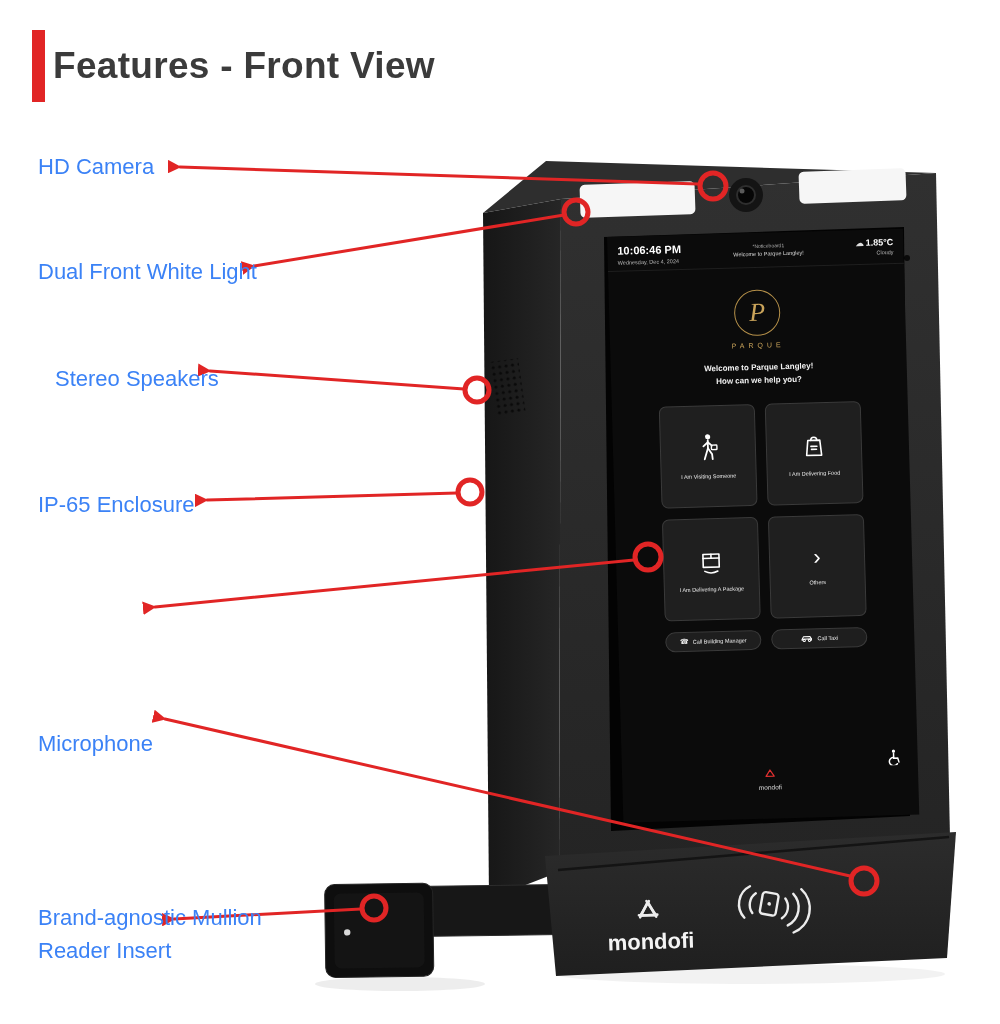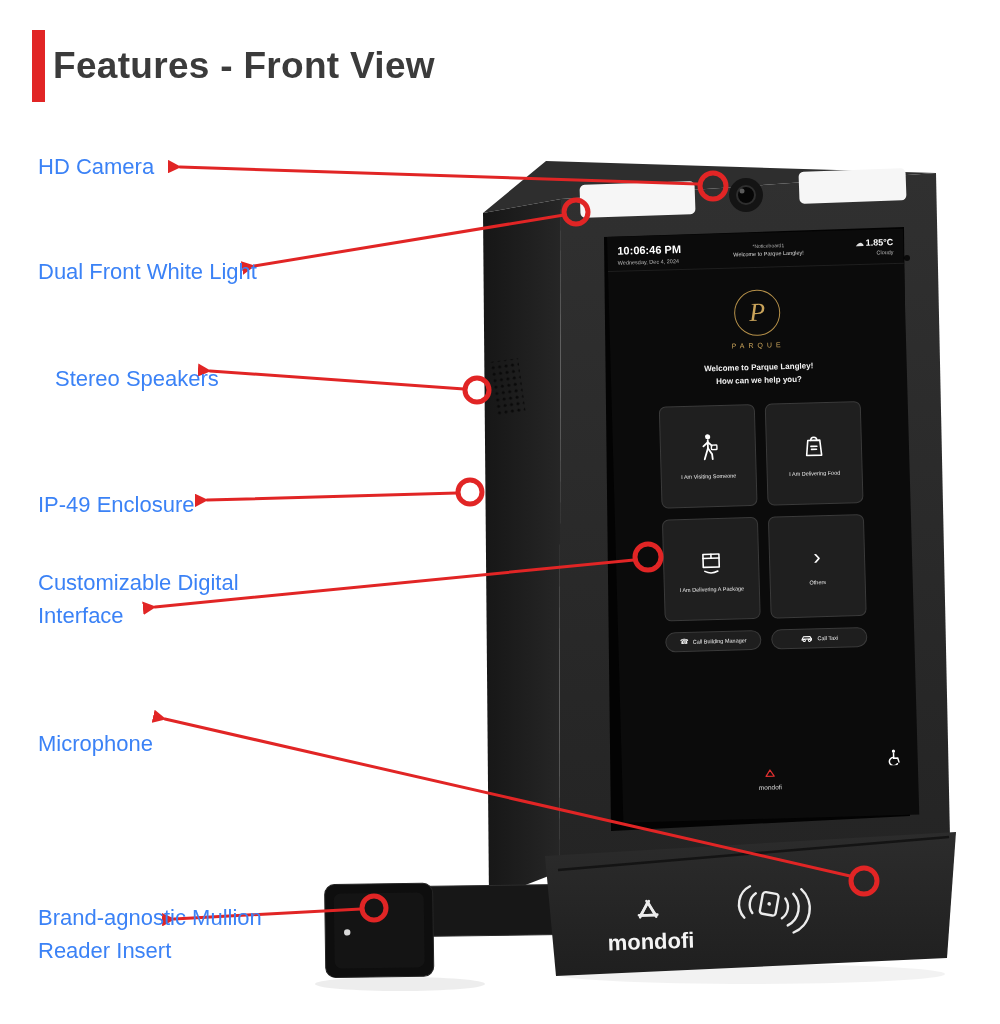--- a/index.html
+++ b/index.html
@@ -270,18 +270,17 @@
   </svg>
 
   <div class="header">
     <div class="red-bar"></div>
     <div class="page-title">Features - Front View</div>
   </div>
 
   <div class="callout-label c0">HD Camera</div>
   <div class="callout-label c1">Dual Front White Light</div>
   <div class="callout-label c2">Stereo Speakers</div>
-  <div class="callout-label c3">IP-49 Enclosure</div>
-  <div class="callout-label c4">Customizable Digital Interface</div>
+  <div class="callout-label c3">IP-65 Enclosure</div>
   <div class="callout-label c5">Microphone</div>
   <div class="callout-label c6">Brand-agnostic Mullion Reader Insert</div>
 
 </div>
 
 </body></html>

